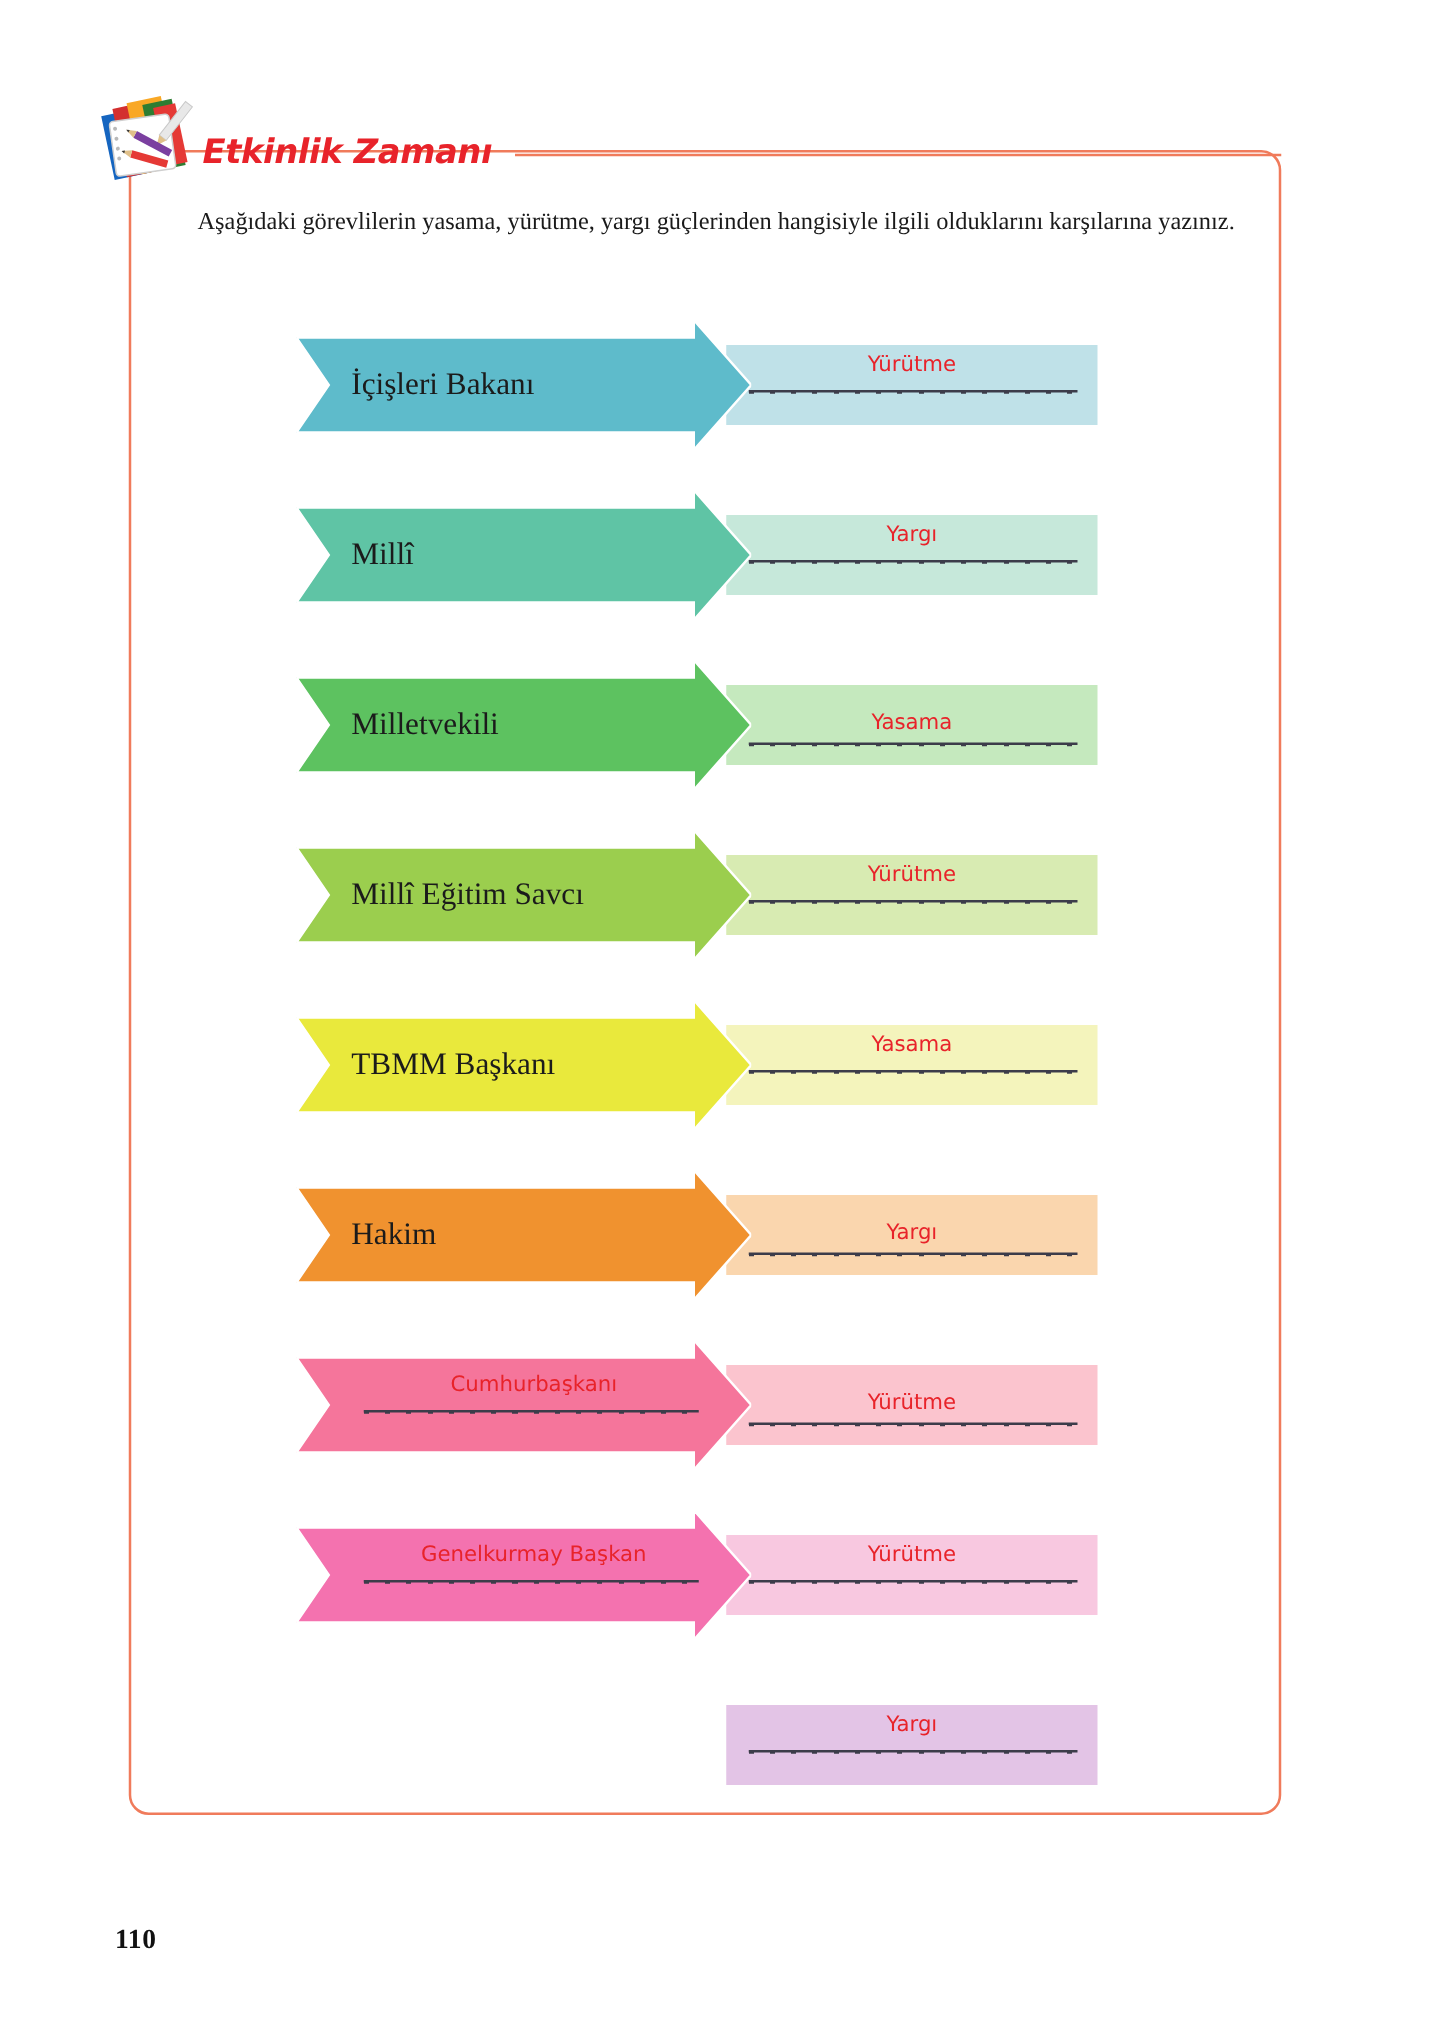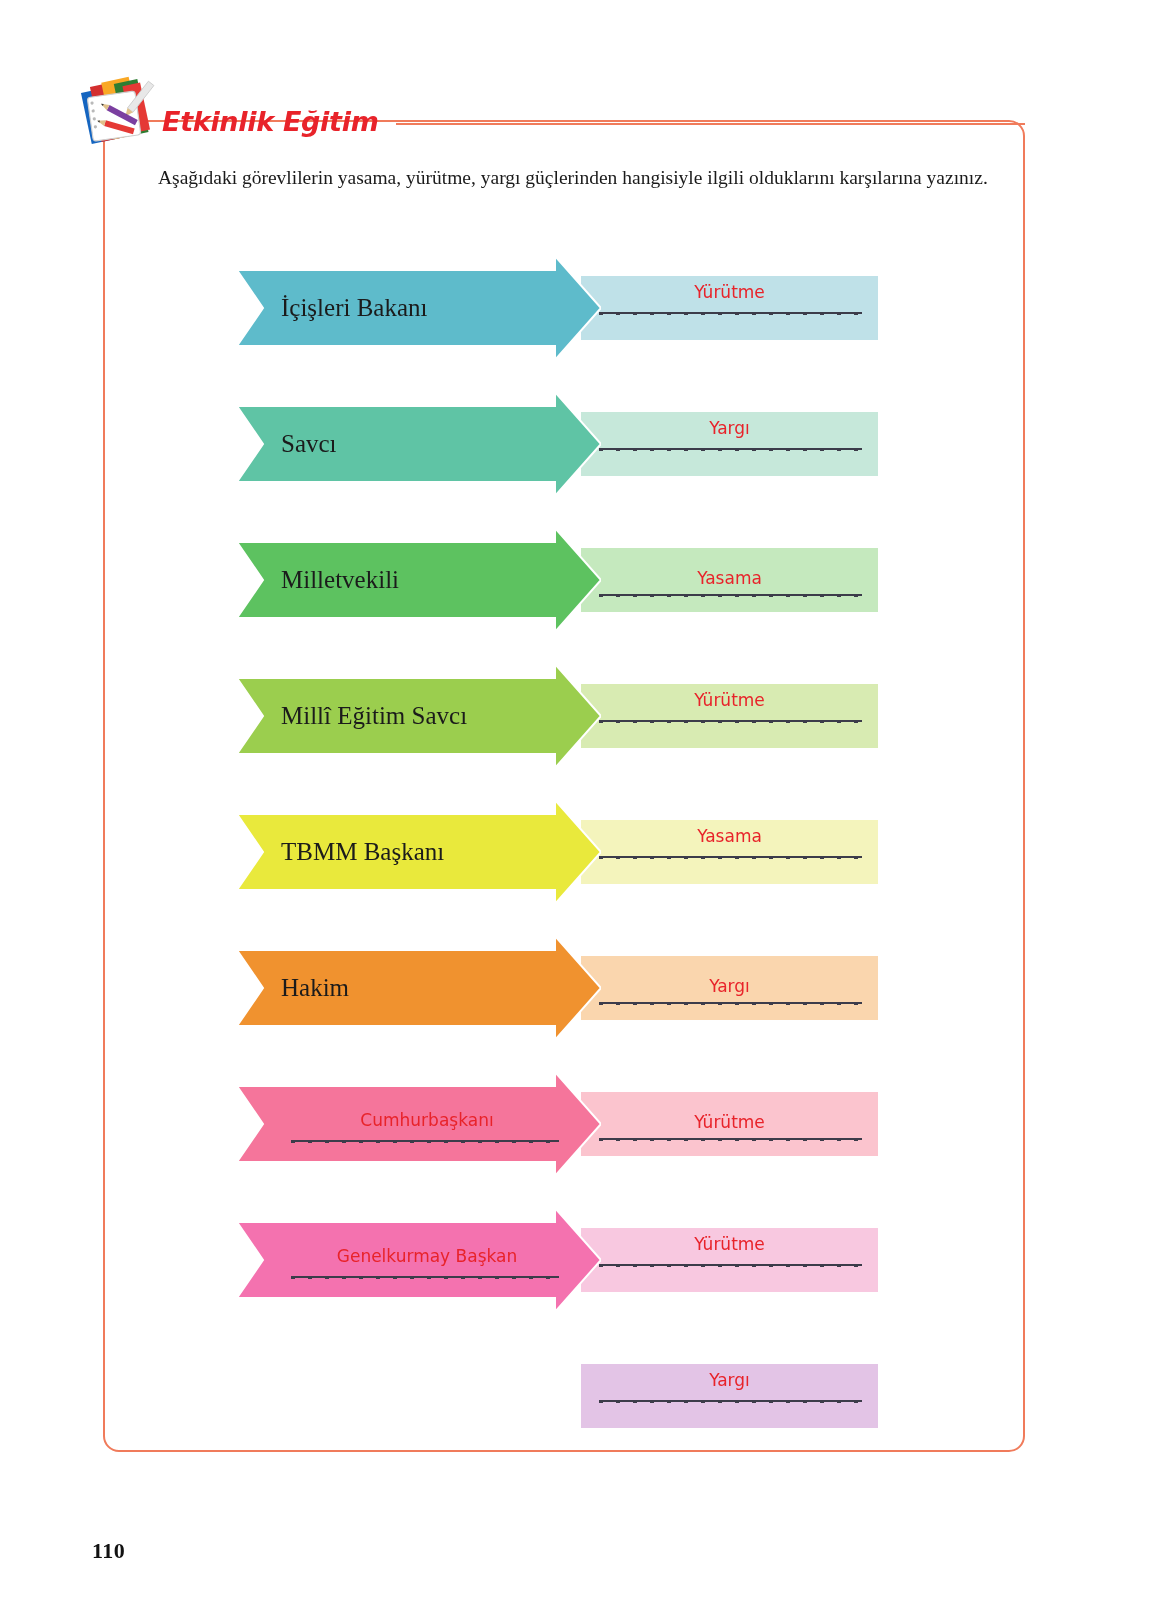--- a/index.html
+++ b/index.html
@@ -79,21 +79,21 @@
     position:absolute;left:0;top:0;width:364px;height:104px;
   }
   .row .arrow svg{display:block;width:364px;height:104px;}
   .row .arrow .label{
     position:absolute;left:44px;top:0;width:290px;height:104px;
     display:flex;align-items:center;
     font-size:25px;color:#1b1b1b;white-space:nowrap;
   }
   
   .row .arrow .inner{
-    position:absolute;left:40px;top:12px;width:300px;height:104px;
+    position:absolute;left:40px;top:0;width:300px;height:104px;
   }
   .row .arrow .inner .hand{
     position:absolute;left:0;right:0;text-align:center;
     font-family:"DejaVu Sans", sans-serif;
     font-size:17px;color:#E8232A;white-space:nowrap;
   }
   .row .arrow .inner .rule{
     position:absolute;left:14px;right:18px;height:0;
     border-top:2px solid #3c3c4a;
   }
@@ -141,21 +141,21 @@
         <polygon points="18.5,41.8 18.5,44.2 16,43" fill="#3a3a3a"></polygon>
       </g>
       <g transform="rotate(16 44 58)">
         <rect x="26" y="54" width="30" height="6" fill="#E53935"></rect>
         <polygon points="26,54 26,60 18,57" fill="#E0C08A"></polygon>
         <polygon points="20.5,55.8 20.5,58.2 18,57" fill="#3a3a3a"></polygon>
       </g>
     </svg>
   </div>
 
-  <div id="header-title">Etkinlik Eğitim</div>
+  <div id="header-title">Etkinlik Zamanı</div>
   <div id="header-rule"></div>
 </div>
 
 <div id="activity-card"></div>
 
 <div id="instructions">
   <span class="ln1">Aşağıdaki görevlilerin yasama, yürütme, yargı güçlerinden hangisiyle ilgili olduklarını karşılarına yazınız.</span>
 </div>
 
 <div id="rows">
@@ -173,21 +173,21 @@
     </div>
     <div class="row" style="top: 392px;">
       <div class="panel" style="background: rgb(198, 232, 218);">
         <div class="ans" style="top: 6px;">Yargı</div>
         <div class="rule" style="top: 36px;"></div>
       </div>
       <div class="arrow">
         <svg viewBox="0 0 364 104" preserveAspectRatio="none">
           <polygon points="0,14 26,52 0,90 318,90 318,104 364,52 318,0 318,14" fill="#5FC4A5" stroke="#ffffff" stroke-width="2"></polygon>
         </svg>
-        <div class="label">Savcı</div>
+        <div class="label">Millî</div>
       </div>
     </div>
     <div class="row" style="top: 528px;">
       <div class="panel" style="background: rgb(197, 233, 190);">
         <div class="ans" style="top: 20px;">Yasama</div>
         <div class="rule" style="top: 46px;"></div>
       </div>
       <div class="arrow">
         <svg viewBox="0 0 364 104" preserveAspectRatio="none">
           <polygon points="0,14 26,52 0,90 318,90 318,104 364,52 318,0 318,14" fill="#5DC260" stroke="#ffffff" stroke-width="2"></polygon>

